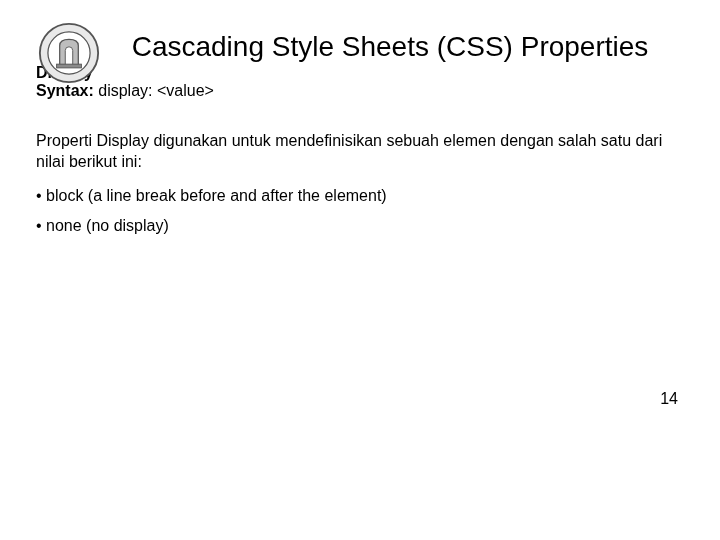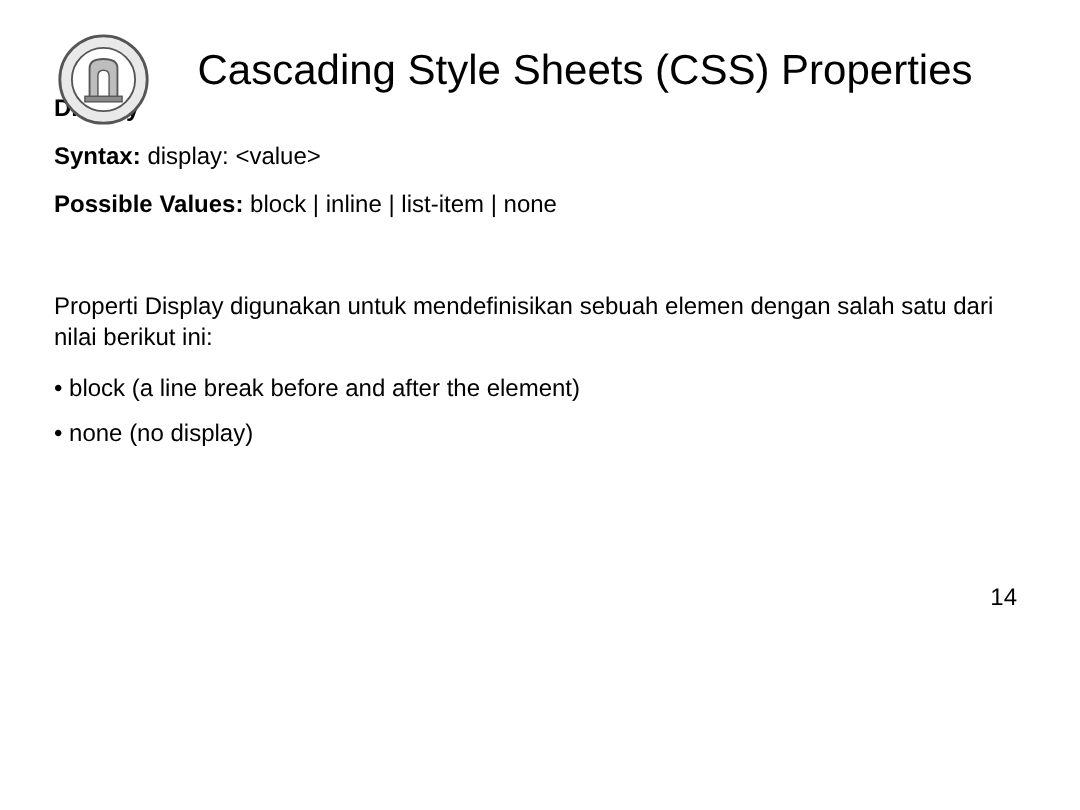--- a/index.html
+++ b/index.html
@@ -3,23 +3,23 @@
 <meta charset="utf-8">
 <style>
   * { margin: 0; padding: 0; box-sizing: border-box; }
   html, body { width: 720px; height: 540px; background: #fff; font-family: Arial, Helvetica, sans-serif; color: #000; }
   .slide { position: relative; width: 720px; height: 428px; padding: 24px 36px 8px 36px; border-radius: 32px; }
   .logo { position: absolute; top: 22px; left: 38px; width: 62px; height: 62px; }
   .logo svg { width: 100%; height: 100%; display: block; }
   .title { text-align: center; font-size: 28px; font-weight: 400; margin-top: 6px; margin-left: 60px; line-height: 1.2; }
   .section-heading { font-size: 17px; font-weight: 700; text-decoration: underline; margin-top: 32px; }
   .subheading { font-size: 16px; font-weight: 700; }
-  .kv-line { font-size: 16px; margin-top: 14px; }
+  .kv-line { font-size: 16px; }
   .kv-line .label { font-weight: 700; }
-  .body-text { font-size: 16px; margin-top: 48px; line-height: 1.35; }
+  .body-text { font-size: 16px; margin-top: 30px; line-height: 1.35; }
   .bullets { margin-top: 14px; }
   .bullets .item { font-size: 16px; margin-top: 12px; }
   .bullets .item::before { content: "• "; }
   .page-number { position: absolute; right: 42px; bottom: 20px; font-size: 16px; text-align: center; }
 </style>
 </head>
 <body>
 
 <div class="slide">
 
@@ -36,24 +36,20 @@
   <h1 class="title">Cascading Style Sheets (CSS) Properties</h1>
 
 
   <div class="subheading">Display</div>
 
   <div class="kv-line">
     <span class="label">Syntax:</span>
     <span>display: &lt;value&gt;</span>
   </div>
 
-  <div class="kv-line">
-    <span class="label">Possible Values:</span>
-    <span>block | inline | list-item | none</span>
-  </div>
 
   <div class="body-text">Properti Display digunakan untuk mendefinisikan sebuah elemen dengan salah satu dari nilai berikut ini:</div>
 
   <div class="bullets">
     <div class="item">block (a line break before and after the element)</div>
     <div class="item">none (no display)</div>
   </div>
 
   <div class="page-number">14</div>
 

